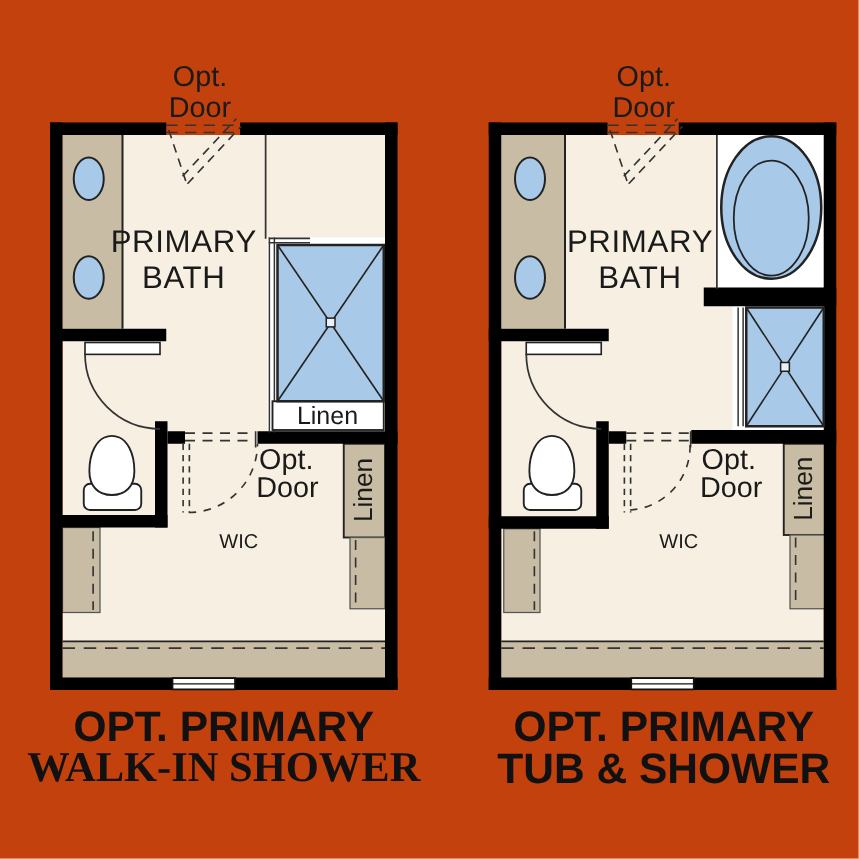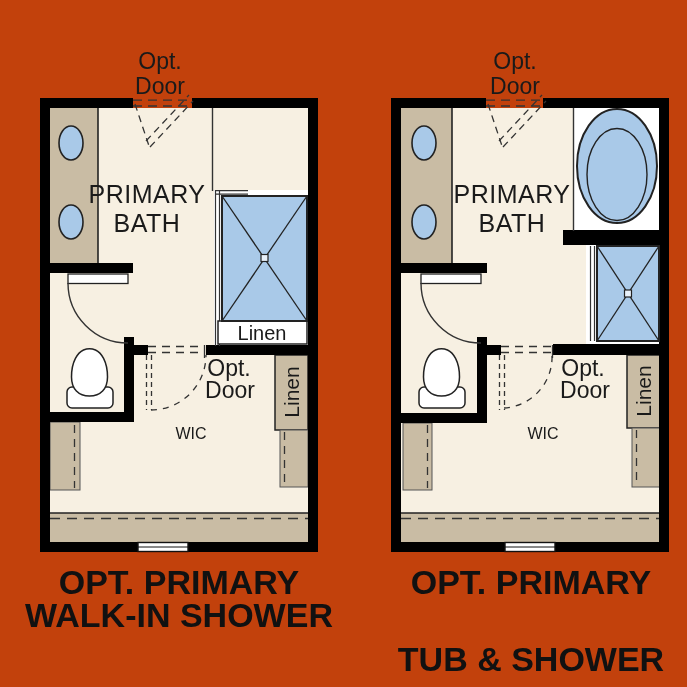--- a/index.html
+++ b/index.html
@@ -183,26 +183,26 @@
 <div class="label lbl-optdoor" style="left:160px;top:61px;">Opt.</div>
 <div class="label lbl-optdoor" style="left:160px;top:86px;">Door</div>
 <div class="label lbl-room" style="left:147px;top:194px;">PRIMARY</div>
 <div class="label lbl-room" style="left:147px;top:223px;">BATH</div>
 <div class="label lbl-seat" style="left:262px;top:333px;">Linen</div>
 <div class="label lbl-optdoor" style="left:229px;top:368px;">Opt.</div>
 <div class="label lbl-optdoor" style="left:230px;top:390px;">Door</div>
 <div class="label lbl-wic" style="left:191px;top:434px;">WIC</div>
 <div class="label lbl-linen v" style="left:291px;top:392px;">Linen</div>
 <div class="label lbl-title" style="left:179px;top:582px;">OPT. PRIMARY</div>
-<div class="label lbl-title" style="left:179px;top:615px;">WALK-IN SHOWER</div>
+<div class="label lbl-title" style="left:179px;top:615px;font-family:Liberation Serif, serif;">WALK-IN SHOWER</div>
 
 <div class="label lbl-optdoor" style="left:515px;top:61px;">Opt.</div>
 <div class="label lbl-optdoor" style="left:515px;top:86px;">Door</div>
 <div class="label lbl-room" style="left:512px;top:194px;">PRIMARY</div>
 <div class="label lbl-room" style="left:512px;top:223px;">BATH</div>
 <div class="label lbl-optdoor" style="left:583px;top:368px;">Opt.</div>
 <div class="label lbl-optdoor" style="left:585px;top:390px;">Door</div>
 <div class="label lbl-wic" style="left:543px;top:434px;">WIC</div>
 <div class="label lbl-linen v" style="left:643px;top:391px;">Linen</div>
 <div class="label lbl-title" style="left:531px;top:582px;">OPT. PRIMARY</div>
-<div class="label lbl-title" style="left:531px;top:615px;margin-top:44px;">TUB &amp; SHOWER</div>
+<div class="label lbl-title" style="left:531px;top:615px;">TUB &amp; SHOWER</div>
 
 </div>
 
 </body></html>

